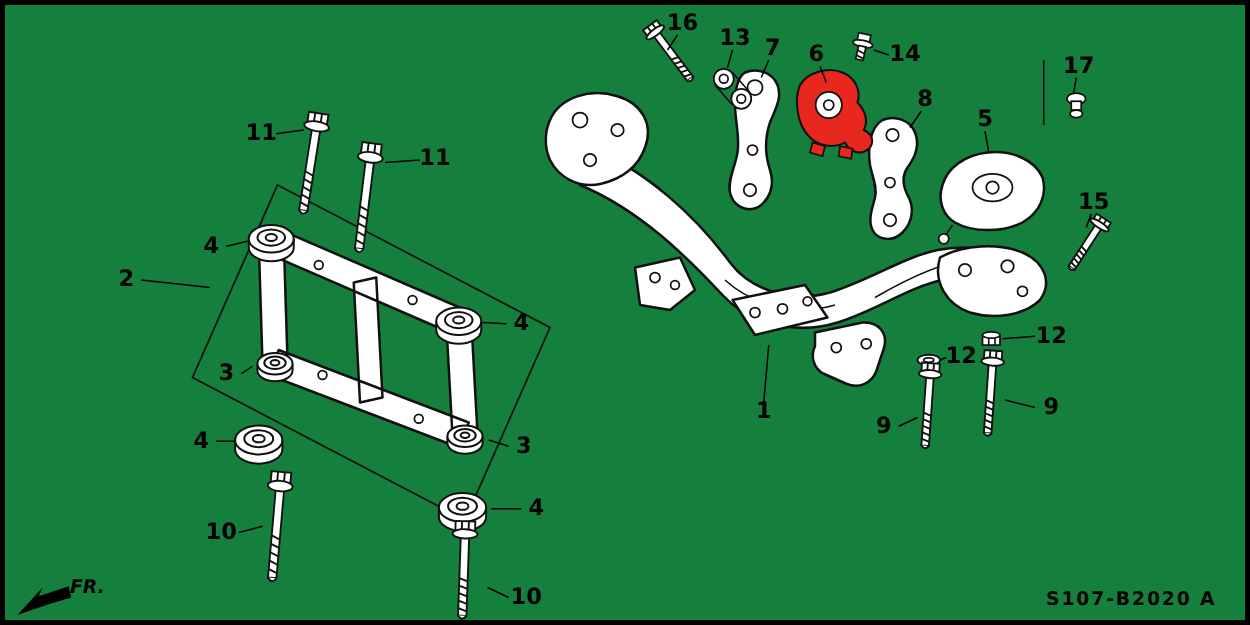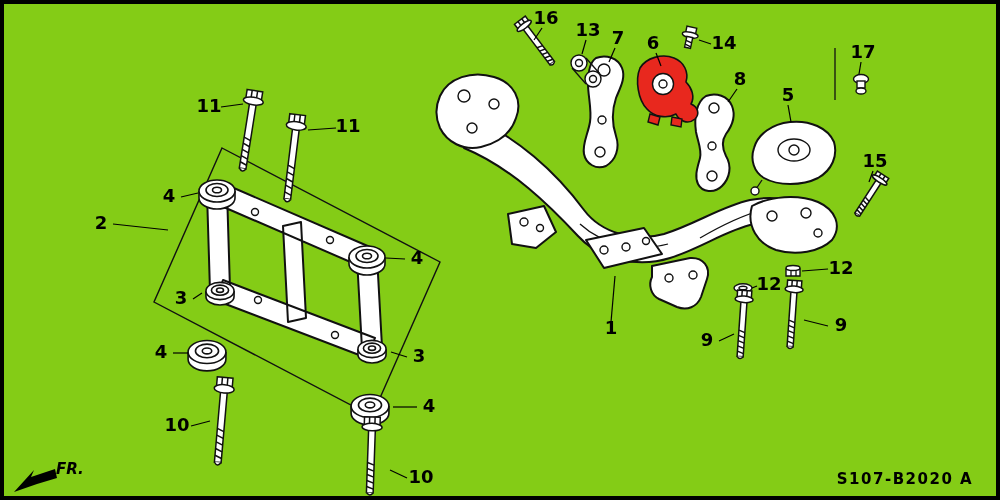--- a/index.html
+++ b/index.html
@@ -1,17 +1,17 @@
 <!DOCTYPE html>
 <html><head>
 <meta charset="utf-8">
 <style>
   html,body{margin:0;padding:0;background:#ffffff;}
   .stage{
-    position:relative;width:1000px;height:500px;background:#84cc16;overflow:hidden;
+    position:relative;width:1000px;height:500px;background:#15803d;overflow:hidden;
     font-family:"DejaVu Sans","Liberation Sans",sans-serif;
   }
   svg{display:block;}
   .callout{font-family:"DejaVu Sans","Liberation Sans",sans-serif;font-size:18px;font-weight:bold;fill:#000;}
   .code{font-family:"DejaVu Sans","Liberation Sans",sans-serif;font-size:15px;font-weight:600;letter-spacing:1.5px;fill:#000;}
   .fr{font-family:"DejaVu Sans","Liberation Sans",sans-serif;font-size:15px;font-weight:bold;font-style:italic;fill:#000;}
   .part{fill:#ffffff;stroke:#111;stroke-width:2;stroke-linejoin:round;}
   .thin{fill:none;stroke:#111;stroke-width:1.3;}
   .hole{fill:#ffffff;stroke:#111;stroke-width:1.4;}
   .leader{stroke:#000;stroke-width:1.2;}

